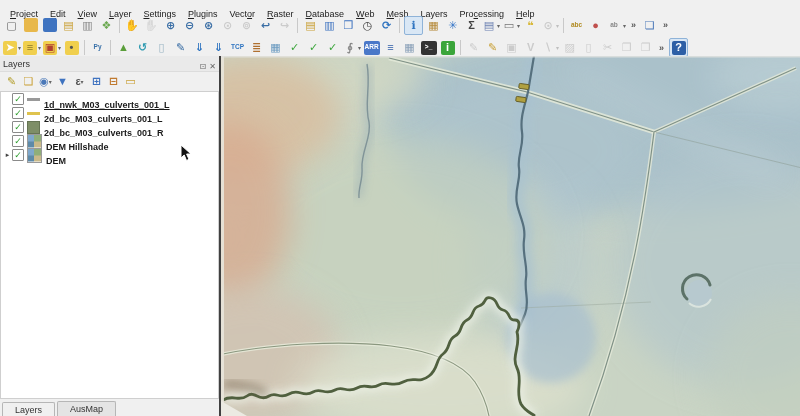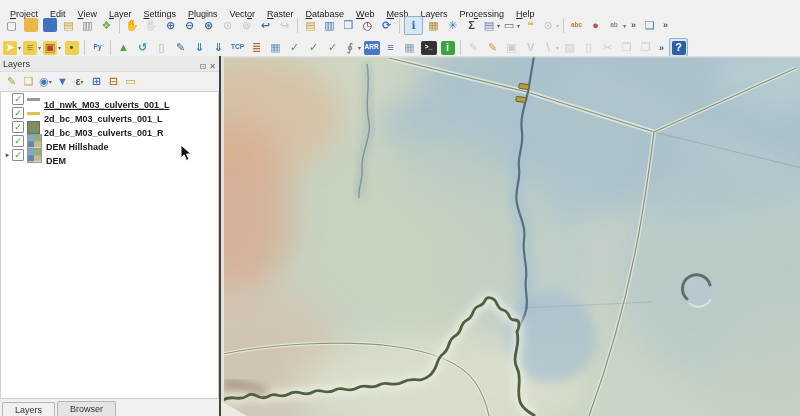--- a/index.html
+++ b/index.html
@@ -346,21 +346,21 @@
           </div>
           <div class="layer-row">
             <span class="exp">▸</span>
             <span class="cb">✓</span>
             <span class="sym sym-raster"></span>
             <span class="layer-label">DEM</span>
           </div>
         </div>
       <div class="panel-tabs" id="panel-tabs">
           <span class="ptab active">Layers</span>
-          <span class="ptab">Browser</span>
+          <span class="ptab">AusMap</span>
         </div>
     </div>
 
     <div class="map-wrap">
       <svg width="581" height="360" viewBox="0 0 581 360" preserveAspectRatio="none">
         <defs>
           <filter id="b1" x="-50%" y="-50%" width="200%" height="200%">
               <feGaussianBlur stdDeviation="16"></feGaussianBlur>
             </filter>
           <filter id="b2" x="-50%" y="-50%" width="200%" height="200%">

